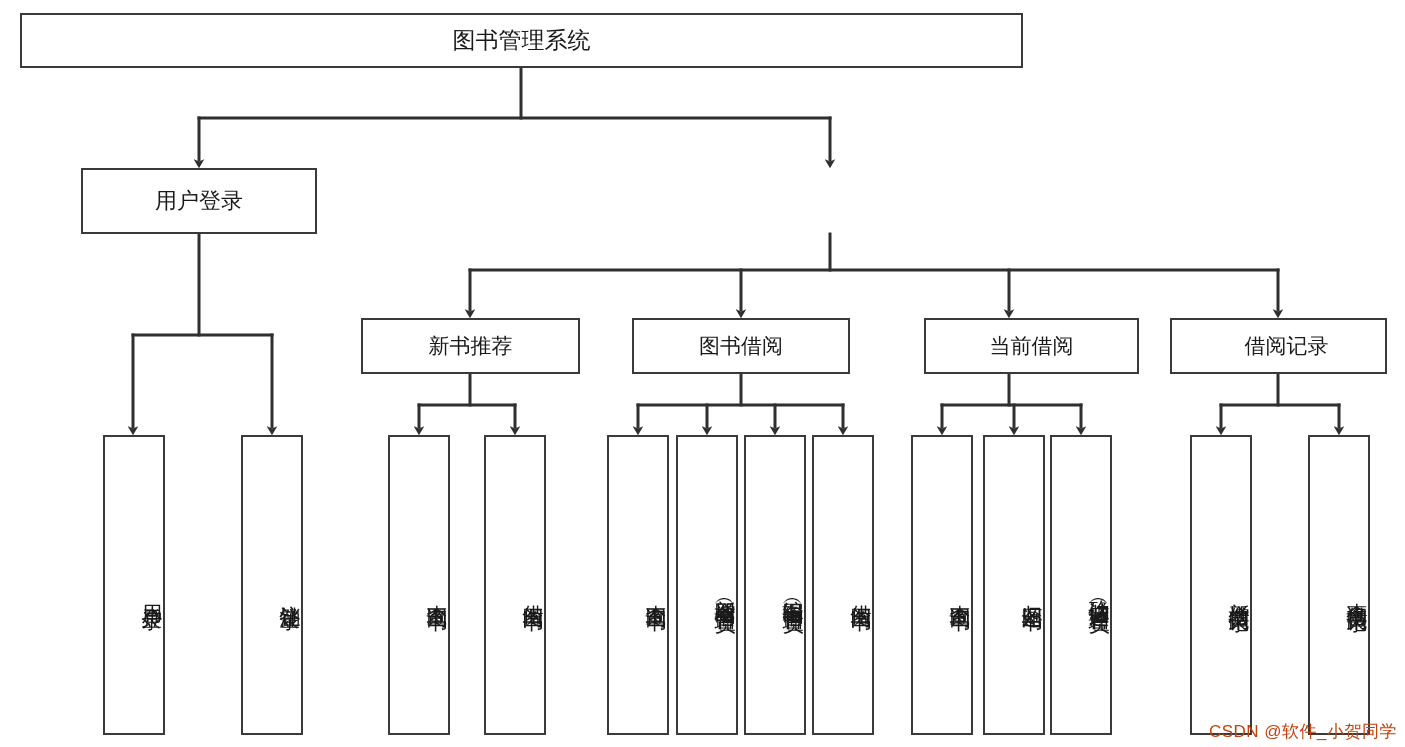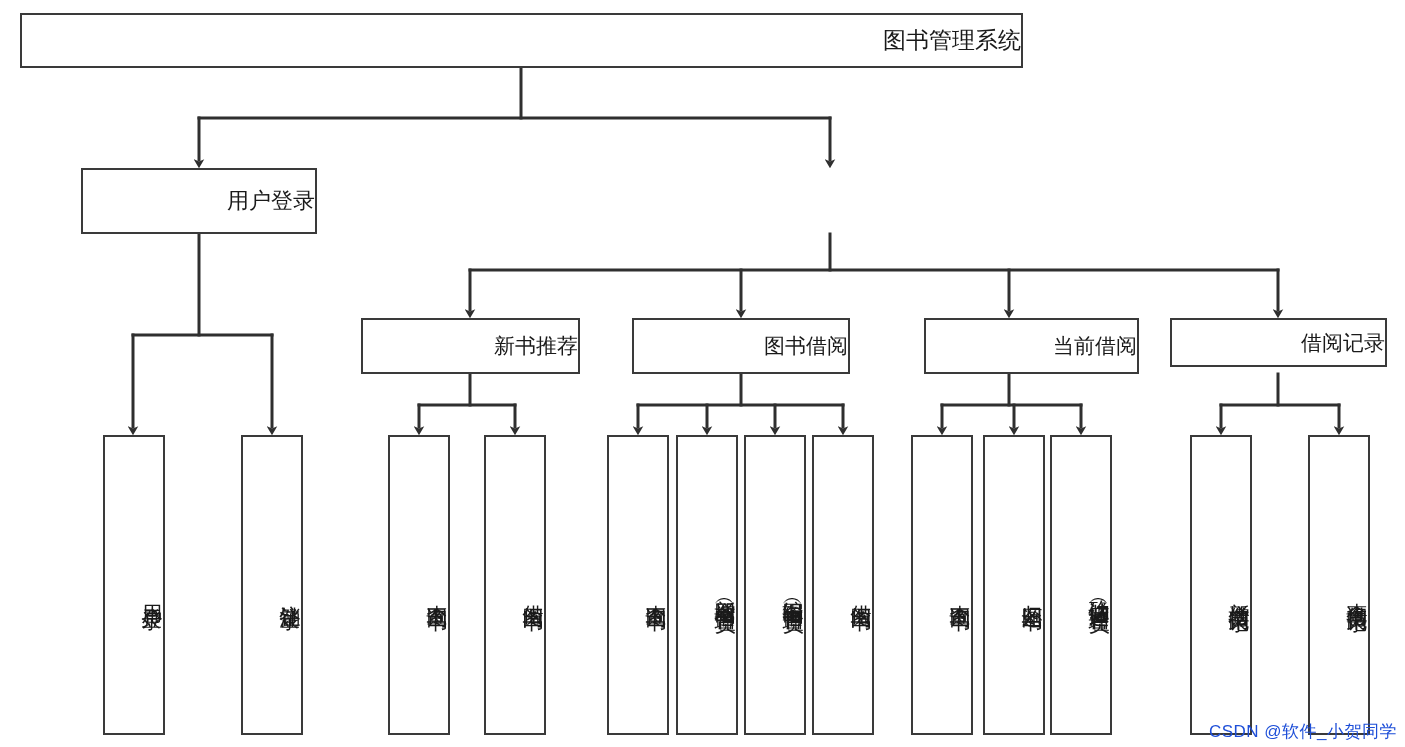--- a/index.html
+++ b/index.html
@@ -28,21 +28,21 @@
     pointer-events: none;
   }
   
   .node {
     position: absolute;
     box-sizing: border-box;
     background: #ffffff;
     border: 2px solid #3a3a3a;
     display: flex;
     align-items: center;
-    justify-content: flex-end;
+    justify-content: center;
     color: #1a1a1a;
   }
   .node.root {
     font-size: 23px;
   }
   .node.lvl1 {
     font-size: 22px;
   }
   .node.lvl2 {
     font-size: 21px;
@@ -60,21 +60,21 @@
   .node .label {
     display: block;
     white-space: nowrap;
   }
   
   #watermark {
     position: absolute;
     right: 8px;
     bottom: 4px;
     font-size: 17px;
-    color: #1d4ed8;
+    color: #c2410c;
     white-space: nowrap;
     letter-spacing: 0.5px;
   }
 </style>
 </head>
 <body>
 
 <div id="canvas">
 
   <svg id="wires" viewBox="0 0 1405 747" width="1405" height="747" xmlns="http://www.w3.org/2000/svg">
@@ -139,21 +139,21 @@
 
   <div class="node lvl2" style="left: 361px; top: 318px; width: 219px; height: 56px;">
     <span class="label">新书推荐</span>
   </div>
   <div class="node lvl2" style="left: 632px; top: 318px; width: 218px; height: 56px;">
     <span class="label">图书借阅</span>
   </div>
   <div class="node lvl2" style="left: 924px; top: 318px; width: 215px; height: 56px;">
     <span class="label">当前借阅</span>
   </div>
-  <div class="node lvl2" style="left: 1170px; top: 318px; width: 217px; height: 49px; padding-left: 16px;">
+  <div class="node lvl2" style="left: 1170px; top: 318px; width: 217px; height: 56px; padding-left: 16px;">
     <span class="label">借阅记录</span>
   </div>
 
   <div class="node leaf" style="left: 103px; top: 435px; width: 62px; height: 300px;">
     <span class="label">用户登录</span>
   </div>
   <div class="node leaf" style="left: 241px; top: 435px; width: 62px; height: 300px;">
     <span class="label">注销登录</span>
   </div>
   <div class="node leaf" style="left: 388px; top: 435px; width: 62px; height: 300px;">

